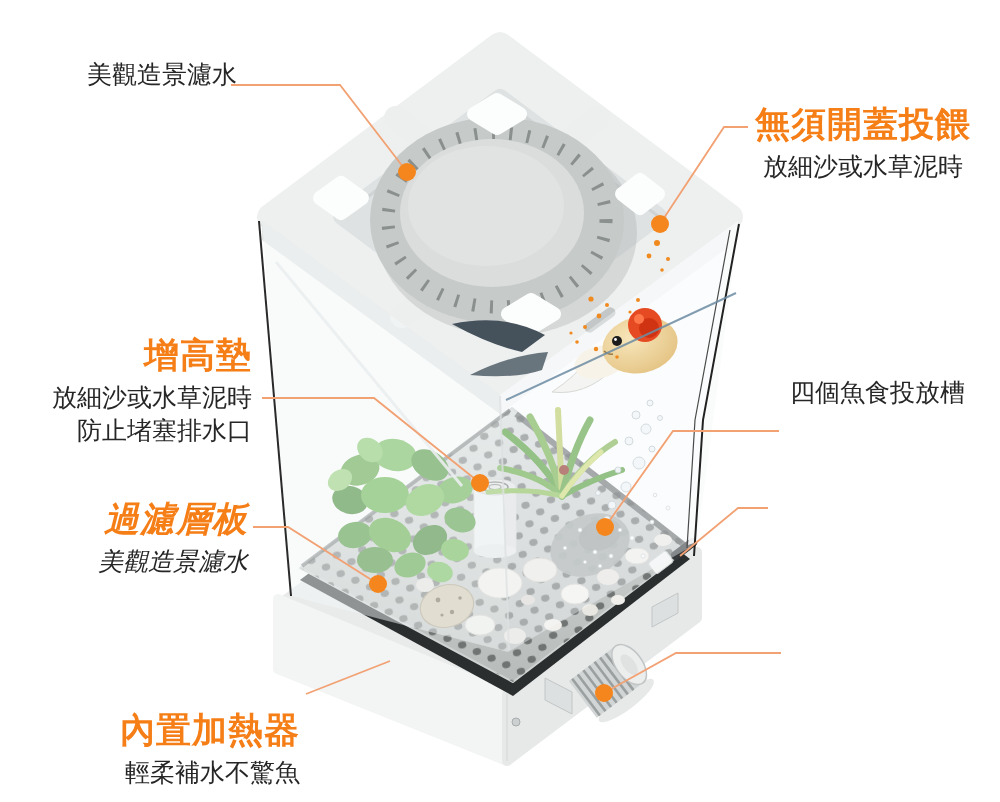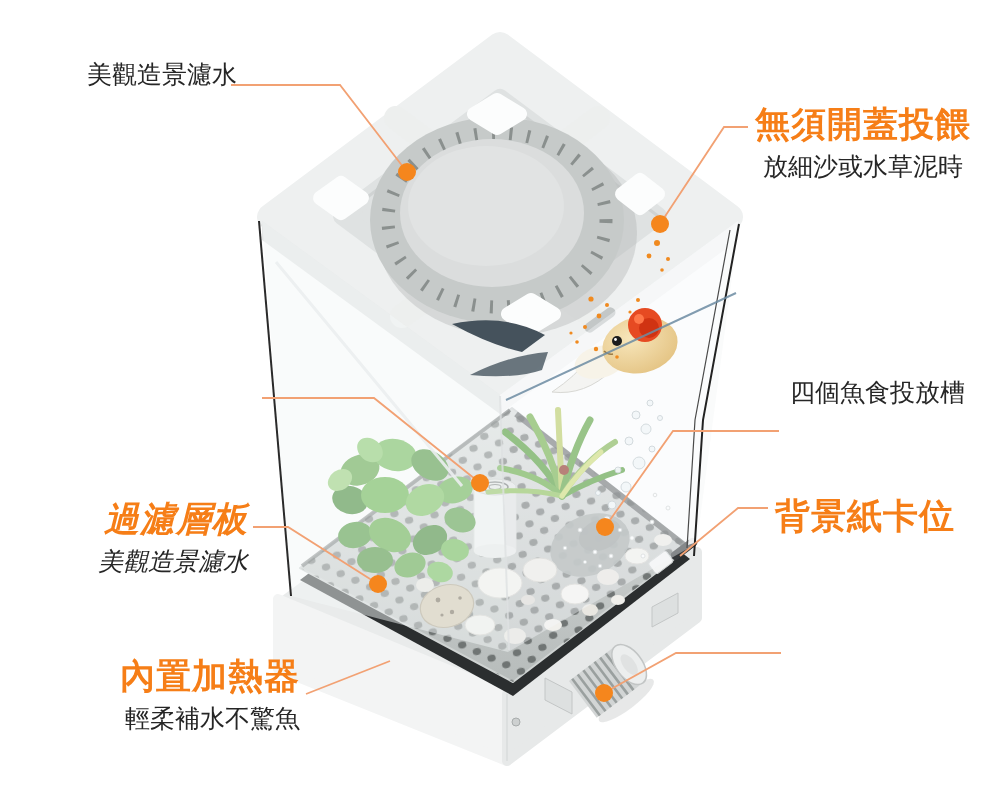--- a/index.html
+++ b/index.html
@@ -266,33 +266,37 @@
 
 <div class="callout alignR" style="left:28px;top:54px;width:209px;">
   <div class="d">美觀造景濾水</div>
 </div>
 
 <div class="callout" style="left:755px;top:102px;text-align:center;">
   <div class="t">無須開蓋投餵</div>
   <div class="d">放細沙或水草泥時</div>
 </div>
 
+<div class="callout alignR" style="left:28px;top:333px;width:224px;">
+  <div class="t">增高墊</div>
+  <div class="d">放細沙或水草泥時</div>
+  <div class="d" style="margin-top:2px;">防止堵塞排水口</div>
+</div>
 
 <div class="callout" style="left:790px;top:372px;">
   <div class="d">四個魚食投放槽</div>
 </div>
 
 <div class="callout alignR" style="left:28px;top:497px;width:220px;font-style:italic;">
   <div class="t">過濾層板</div>
   <div class="d">美觀造景濾水</div>
 </div>
 
 <div class="callout" style="left:775px;top:494px;">
-  <div class="t">背景紙卡位</div>
-</div>
-
-<div class="callout alignR" style="left:58px;top:654px;width:242px;">
+</div>
+
+<div class="callout alignR" style="left:58px;top:708px;width:242px;">
   <div class="t">內置加熱器</div>
   <div class="d">輕柔補水不驚魚</div>
 </div>
 
 
 </div>
 
 </body></html>

